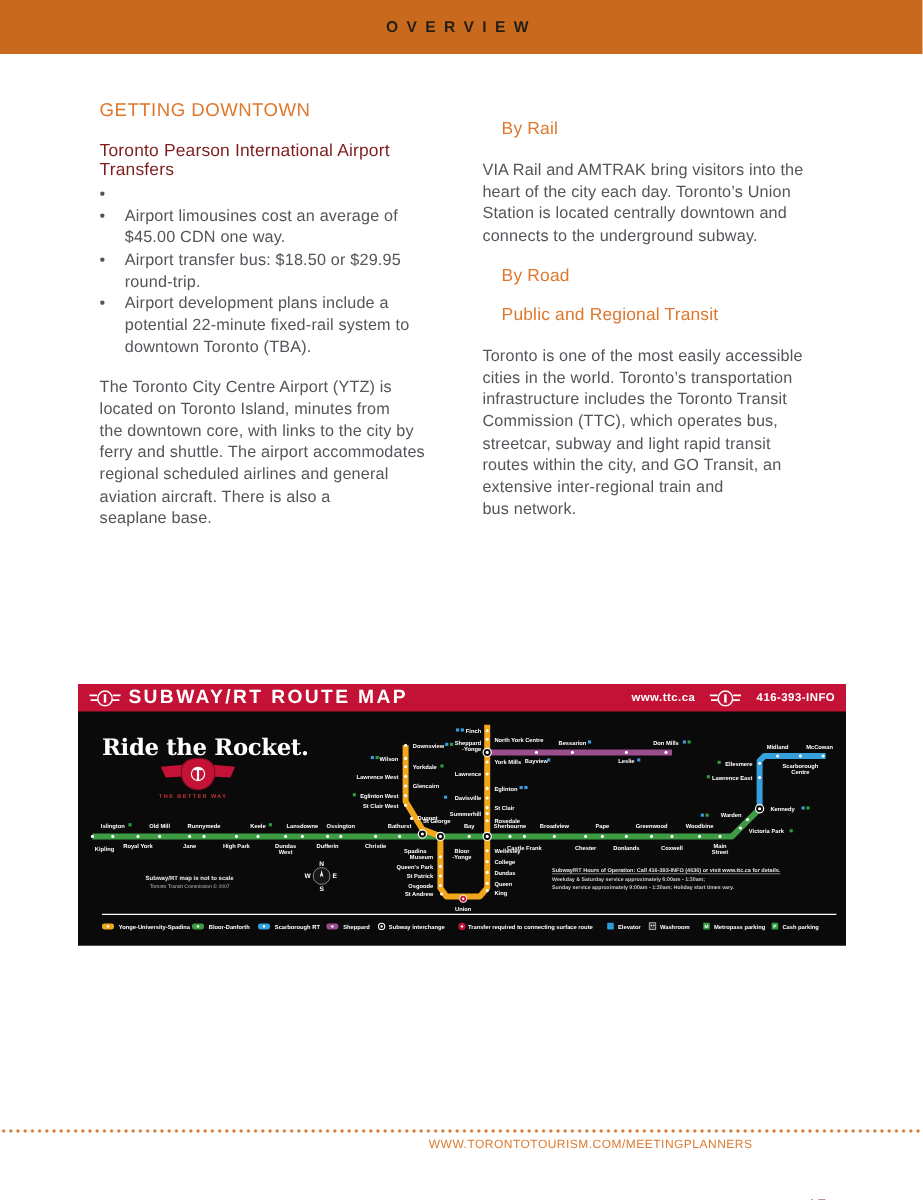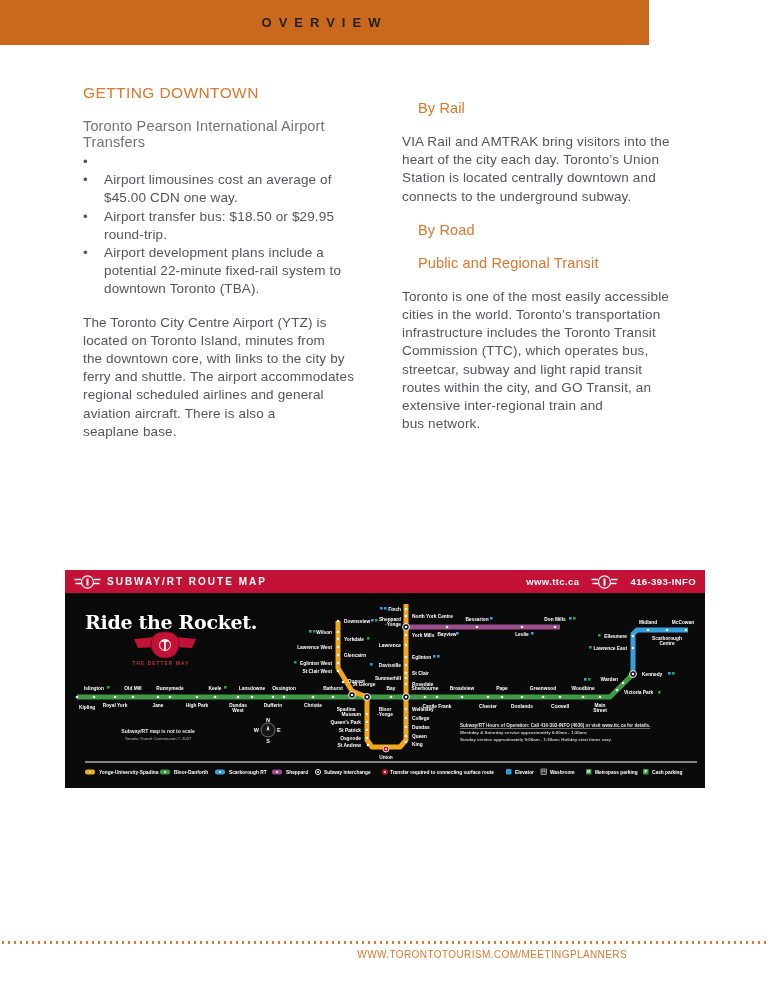--- a/index.html
+++ b/index.html
@@ -1,38 +1,38 @@
 <!DOCTYPE html>
 <html><head>
 <meta charset="utf-8">
 <style>
   html,body{margin:0;padding:0;background:#ffffff;}
   .page{position:relative;width:769px;height:1000px;background:#ffffff;overflow:hidden;
         font-family:"Liberation Sans",sans-serif;}
   
-  .topbar{position:absolute;left:0;top:0;width:649px;height:45px;background:#c9691d;
+  .topbar{position:absolute;left:0;top:0;width:769px;height:45px;background:#c9691d;
           display:flex;align-items:center;justify-content:center;}
   .topbar span{font-size:13px;font-weight:bold;letter-spacing:7px;color:#241f15;}
   
   .col{position:absolute;color:#54555a;font-size:13.5px;line-height:18.2px;letter-spacing:0.15px;}
   .col-left{left:83px;top:84px;width:320px;}
   .col-right{left:402px;top:84px;width:305px;}
   .section-title{margin:0;font-size:15.5px;font-weight:normal;color:#de762c;letter-spacing:0.4px;line-height:18px;}
-  .subhead{margin:16px 0 0 0;font-size:14.5px;font-weight:normal;color:#737373;line-height:16px;white-space:pre-line;}
+  .subhead{margin:16px 0 0 0;font-size:14.5px;font-weight:normal;color:#7f1d1d;line-height:16px;white-space:pre-line;}
   .bullets{margin:3px 0 0 0;padding:0;list-style:none;}
   .bullets li{display:flex;}
   .bullet-char{flex:none;width:21px;}
   .bullet-text{white-space:pre-line;}
   .para{margin:15px 0 0 0;white-space:pre-line;}
   .rc-head{margin:16px;font-size:14.5px;font-weight:normal;color:#de762c;line-height:17px;}
   .rc-body{margin:1px 0 14px 0;white-space:pre-line;}
   
   .map{position:absolute;left:65px;top:570px;width:640px;height:218px;background:#0a0a0a;}
   .map-header{height:23px;background:#c41236;display:flex;align-items:center;padding:0 9px;box-sizing:border-box;}
-  .map-title{color:#fff;font-weight:bold;font-size:10px;letter-spacing:2px;margin-left:6px;white-space:nowrap;}
+  .map-title{color:#fff;font-weight:bold;font-size:16px;letter-spacing:2px;margin-left:6px;white-space:nowrap;}
   .map-header-right{margin-left:auto;display:flex;align-items:center;gap:12px;color:#fff;font-weight:bold;font-size:9.5px;letter-spacing:0.4px;white-space:nowrap;}
   .map svg.body{display:block;}
   
   .dotline{position:absolute;left:0;top:941px;width:769px;height:3px;
            background-image:radial-gradient(circle,#d9772a 1.1px,transparent 1.4px);
            background-size:6px 3px;background-position:0 50%;background-repeat:repeat-x;}
   .footer-url{position:absolute;top:949px;right:142px;font-size:10px;color:#dc7a2f;letter-spacing:0.4px;margin-left:12px;}
   .footer-page{position:absolute;top:997px;right:80px;font-size:15px;color:#7f1d1d;}
 </style>
 </head>

